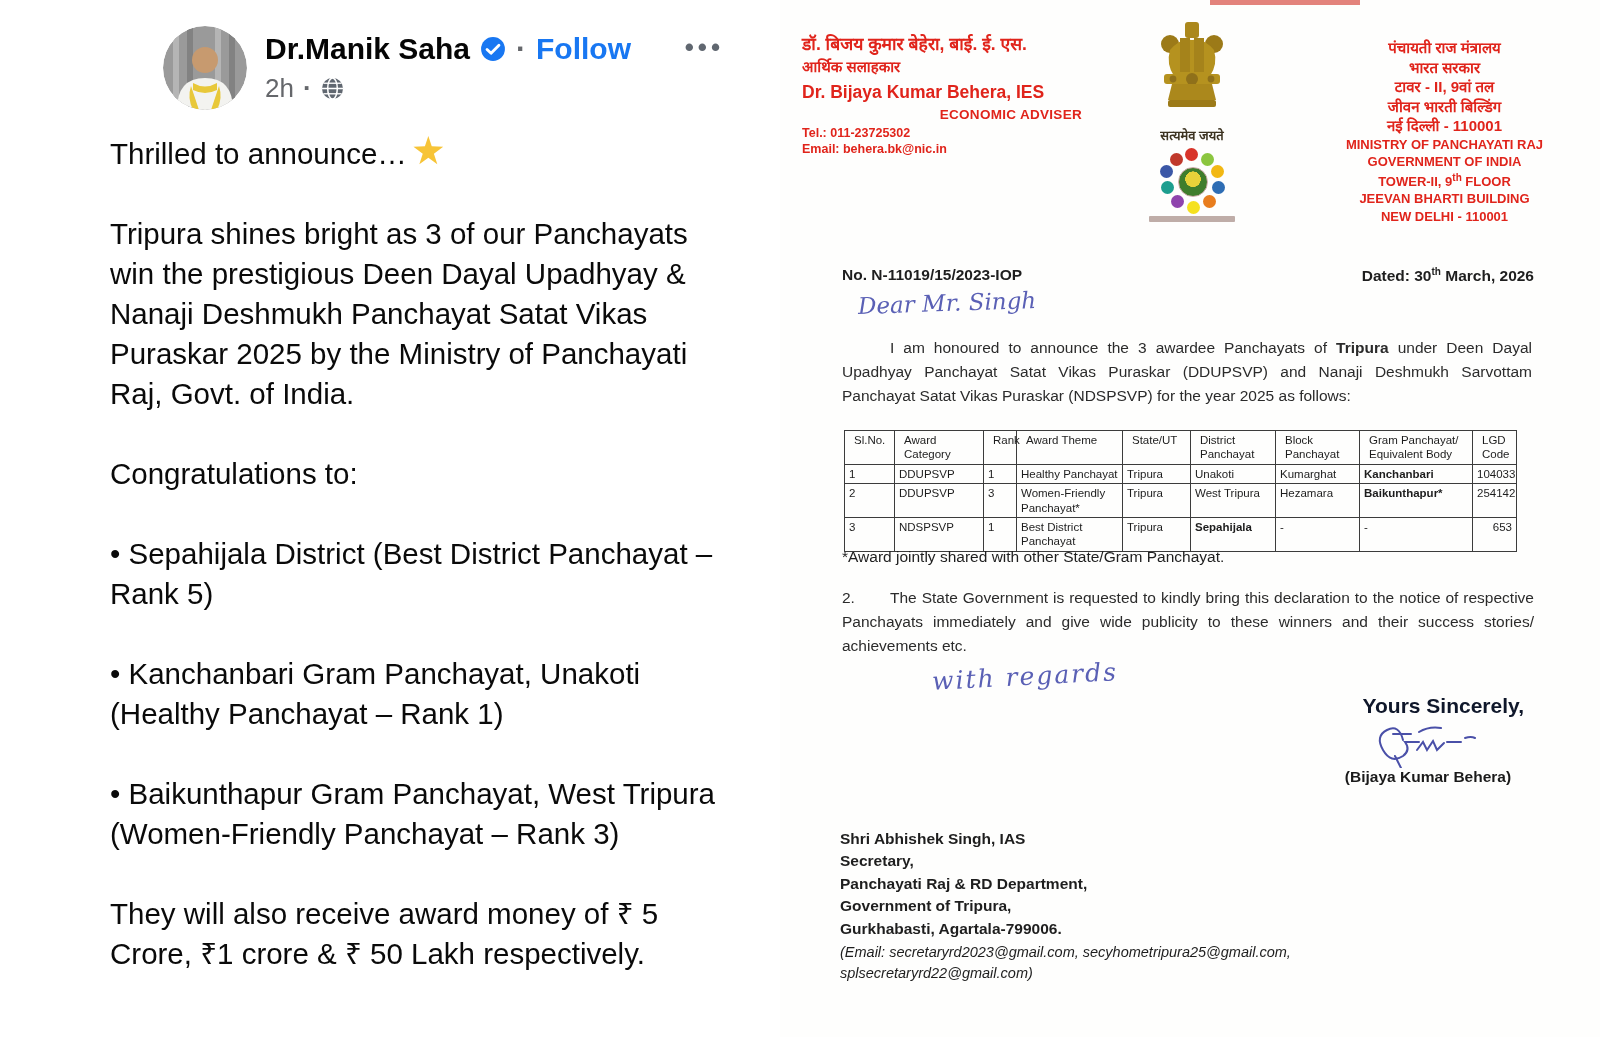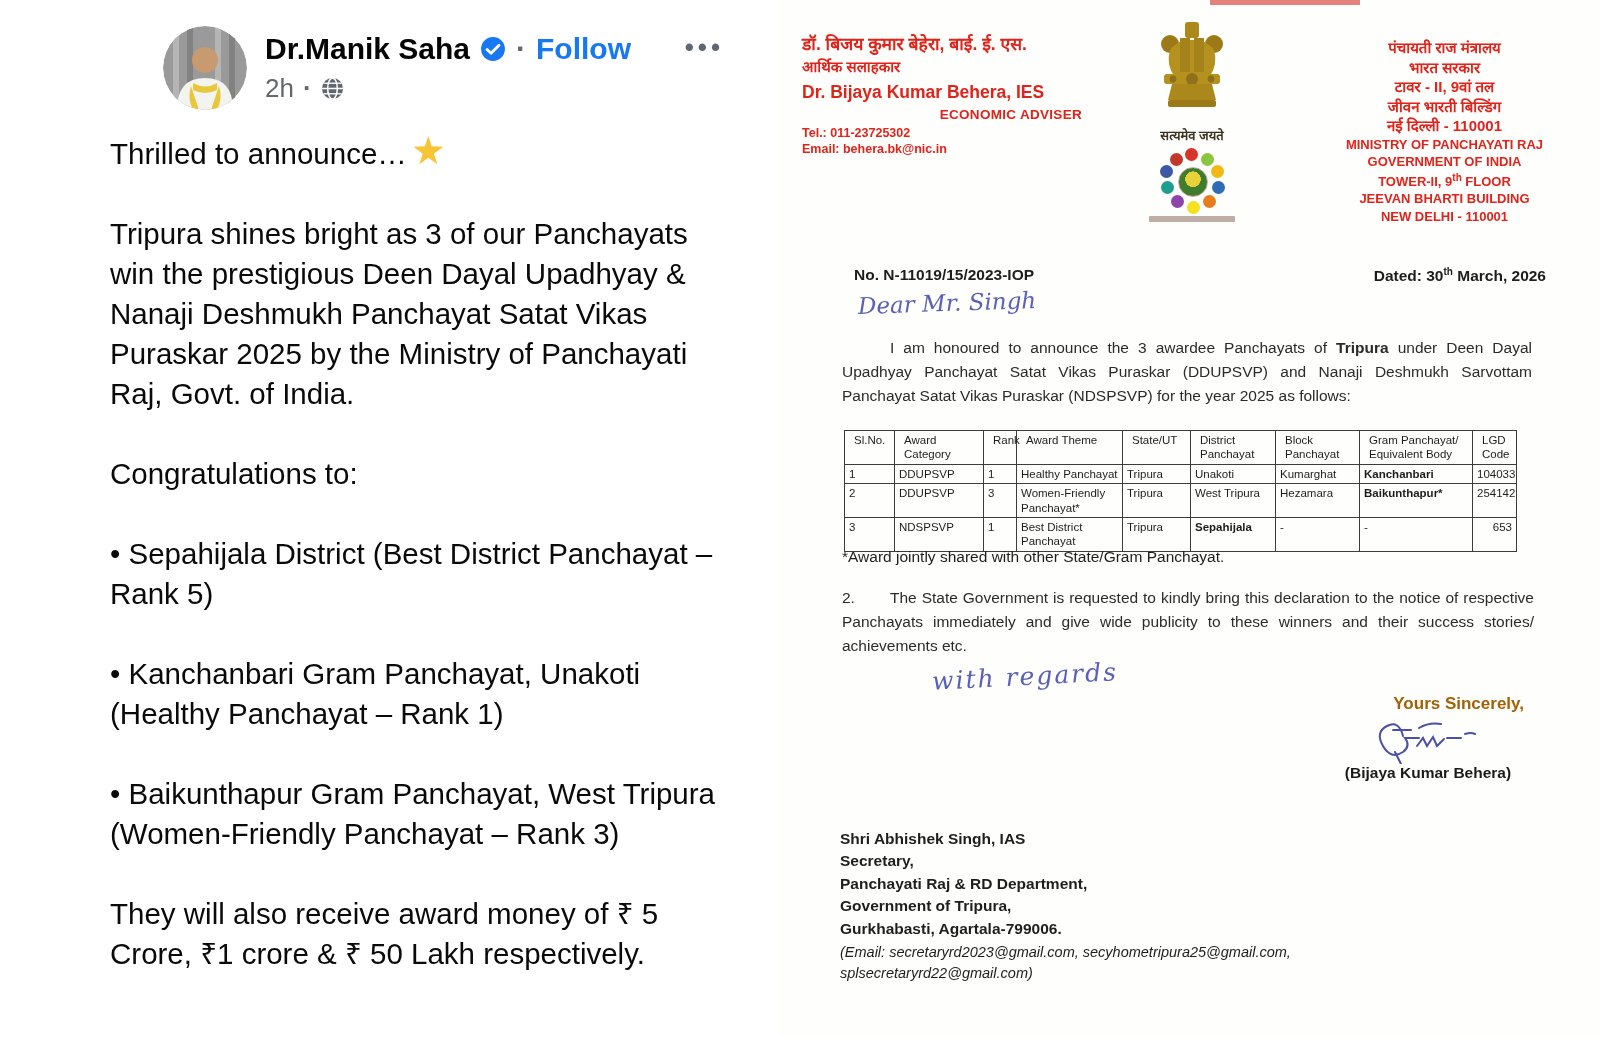--- a/index.html
+++ b/index.html
@@ -40,38 +40,38 @@
   .motto{font-size:13px;font-weight:bold;color:#3c3321;margin-top:2px;}
   .mlogo{position:relative;width:66px;height:66px;margin:4px auto 0 auto;}
   .mlogo .c{position:absolute;width:13px;height:13px;border-radius:50%;}
   .mlogo .center{position:absolute;left:19px;top:19px;width:28px;height:28px;border-radius:50%;
                  background:radial-gradient(circle at 50% 40%, #e8d23a 0 35%, #3f7d2c 36% 100%);border:1px solid #caa;}
   .mlogo-caption{width:86px;height:6px;margin:2px auto 0 auto;background:#8a6a62;opacity:.55;border-radius:1px;}
   .lh-right{position:absolute;left:552px;top:38px;width:225px;text-align:center;line-height:1.3;}
   .lh-right .hi{font-size:15px;font-weight:bold;}
   .lh-right .en{font-size:13px;font-weight:bold;line-height:1.35;}
   .ref-row{position:absolute;left:62px;top:266px;width:692px;display:flex;justify-content:space-between;
-           font-size:15.5px;font-weight:bold;color:#1e1e1e;margin-left:12px;}
+           font-size:15.5px;font-weight:bold;color:#1e1e1e;}
   sup{font-size:10px;}
   .hand{font-family:"DejaVu Serif",serif;font-style:italic;color:#5a60b5;}
   .salutation{position:absolute;left:78px;top:290px;font-size:23px;transform:rotate(-2deg);}
   .para{font-size:15.5px;line-height:1.56;text-align:justify;color:#2b2b2b;}
   .para1{position:absolute;left:62px;top:336px;width:690px;text-indent:48px;}
   .award-table{position:absolute;left:64px;top:430px;border-collapse:collapse;font-size:11.5px;color:#1d1d1d;
                table-layout:fixed;width:672px;}
   .award-table th,.award-table td{border:1.4px solid #3c3c3c;padding:2px 4px;text-align:left;vertical-align:top;line-height:1.25;}
   .award-table th{font-weight:normal;padding-left:9px;}
   .award-table td.num{text-align:right;}
   .award-table td.b{font-weight:bold;}
   .footnote{position:absolute;left:62px;top:548px;font-size:15.5px;color:#1e1e1e;}
   .para2{position:absolute;left:62px;top:586px;width:692px;}
   .p2num{display:inline-block;width:48px;}
   .regards{position:absolute;left:152px;top:662px;font-size:25px;transform:rotate(-3deg);letter-spacing:2px;}
   .closing-block{position:absolute;left:552px;top:694px;width:192px;text-align:center;}
-  .closing-line{font-size:17px;font-weight:bold;color:#a16207;text-align:right;}
+  .closing-line{font-size:21px;font-weight:bold;color:#0f172a;text-align:right;}
   .signature{margin:2px auto 0 auto;display:block;}
   .signer{font-size:15.5px;font-weight:bold;color:#1a1a1a;white-space:nowrap;}
   .recipient{position:absolute;left:60px;top:828px;font-size:15.5px;line-height:1.45;font-weight:bold;color:#1e1e1e;}
   .recipient .email-line{font-weight:normal;font-style:italic;font-size:14.5px;width:560px;margin-top:2px;line-height:1.4;}
 </style>
 </head>
 <body>
 
 <div class="post">
   <div class="post-header">

